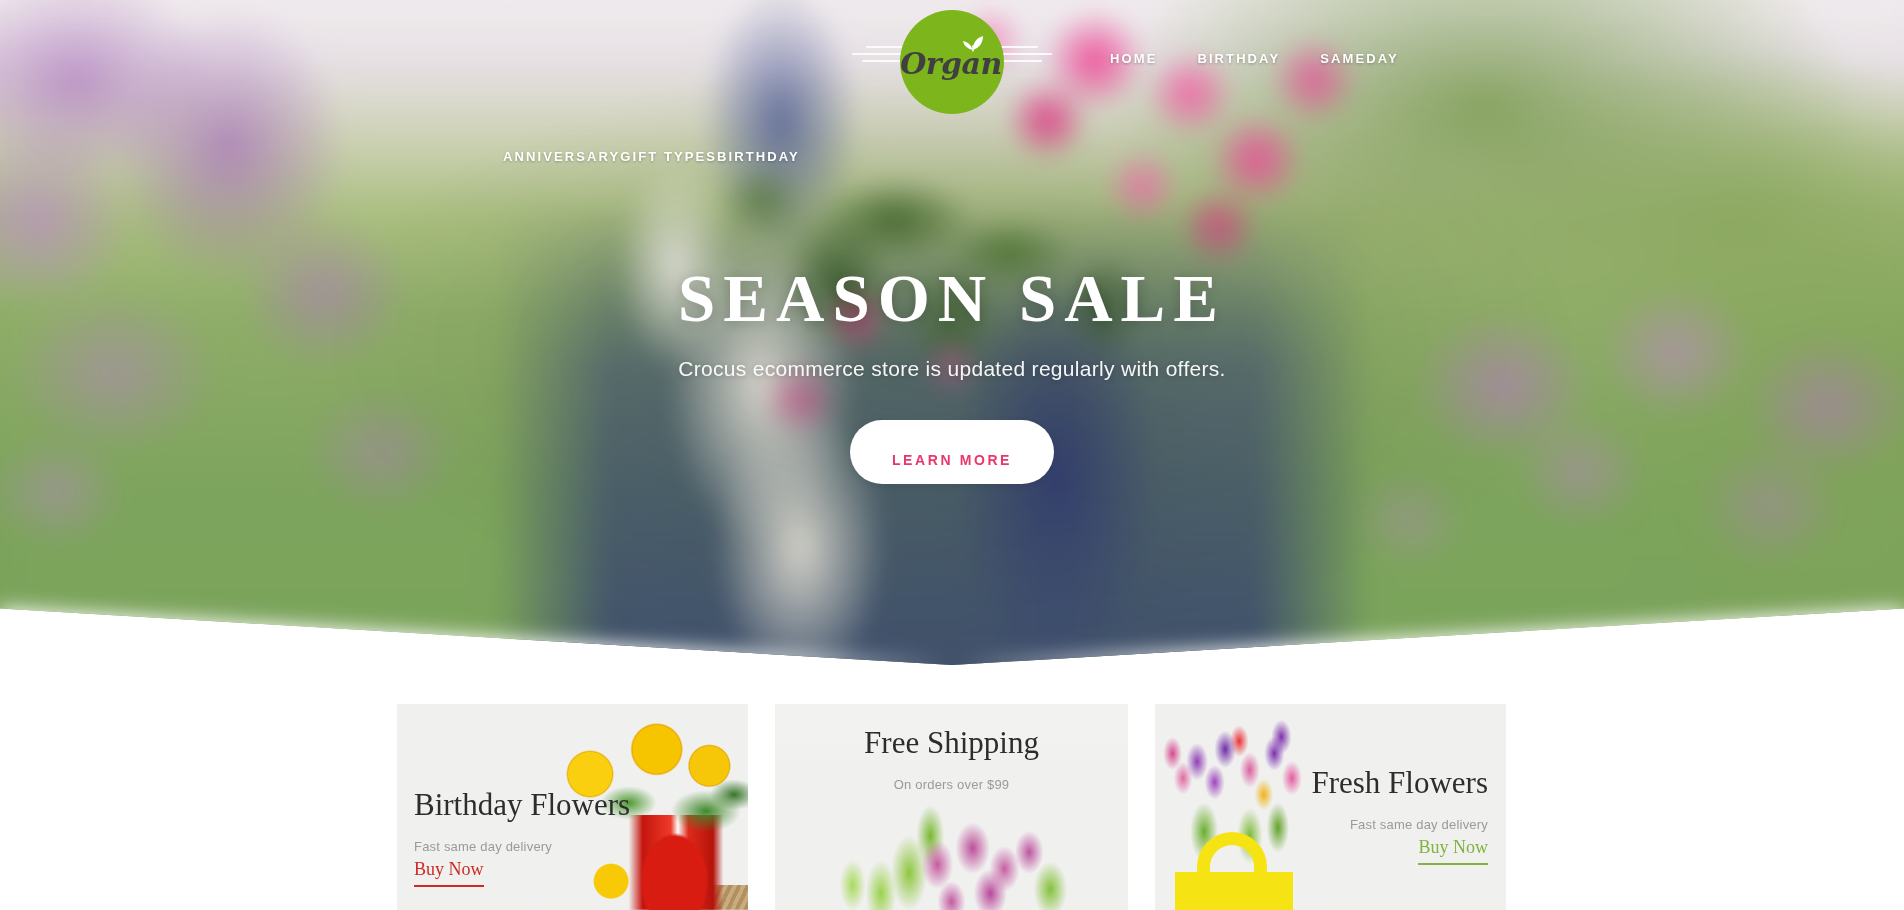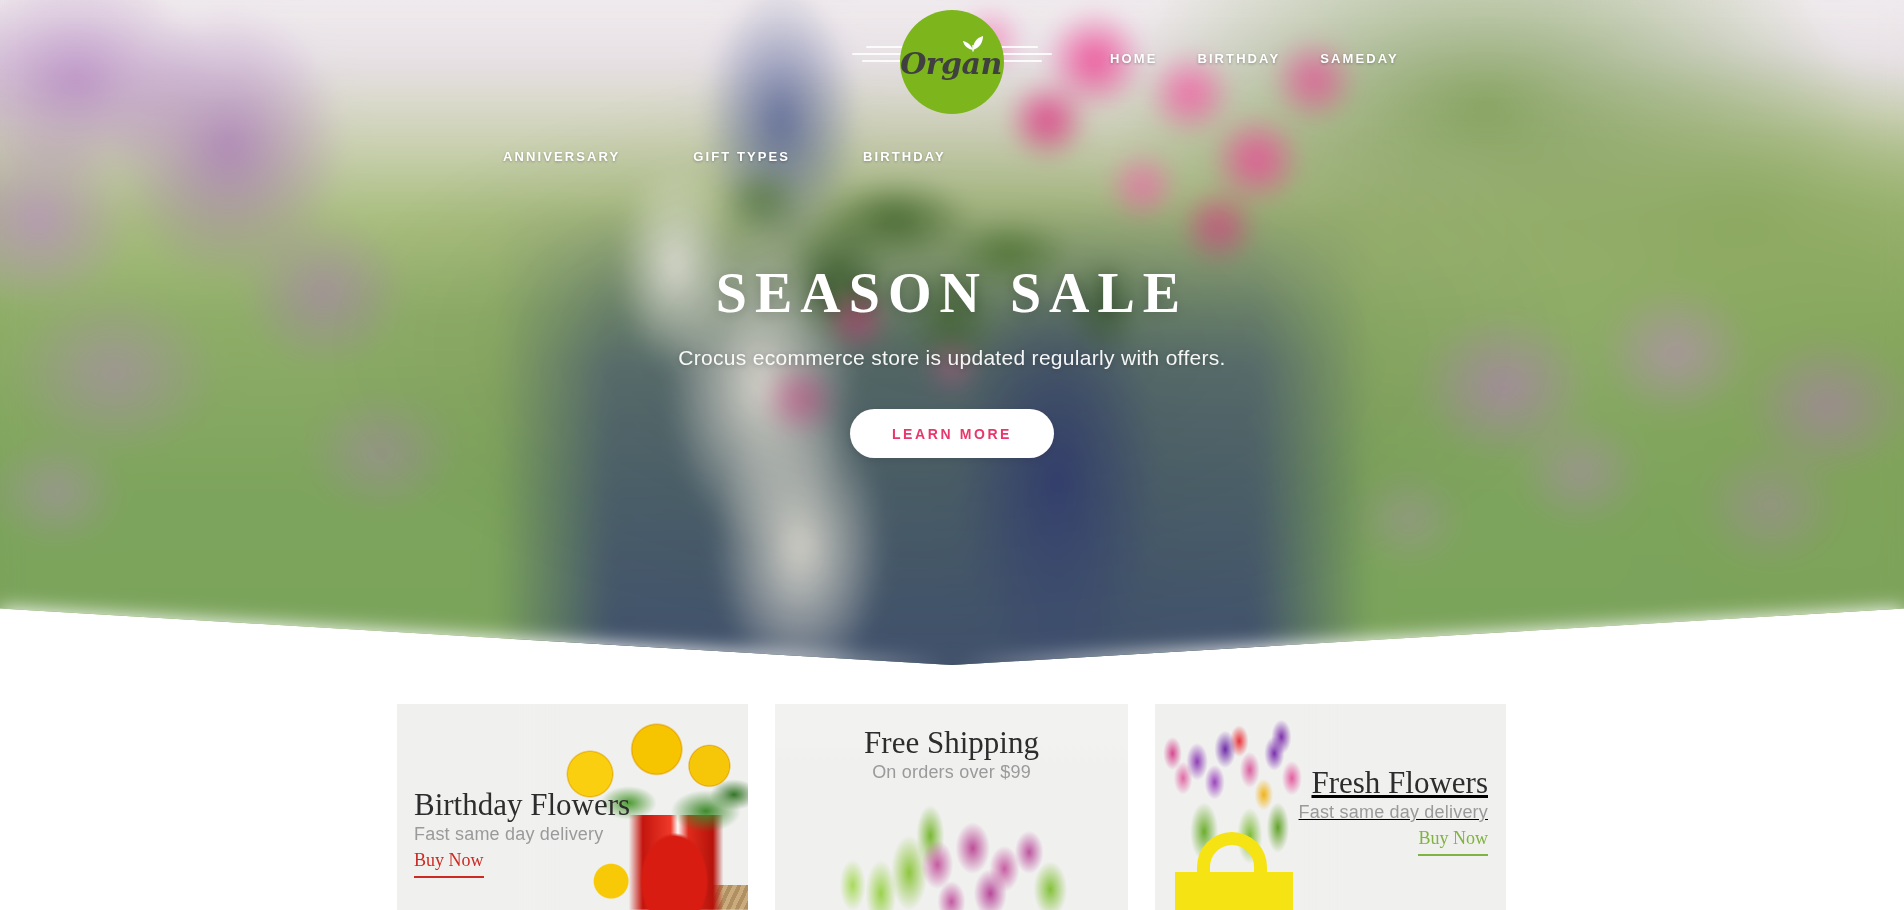--- a/index.html
+++ b/index.html
@@ -135,80 +135,80 @@
   .rule { position:absolute; height:2px; background:rgba(255,255,255,.85); border-radius:1px; }
   .rule.l1 { left:866px;  top:2px;  width:48px; }
   .rule.l2 { left:852px;  top:9px;  width:62px; }
   .rule.l3 { left:862px;  top:16px; width:52px; }
   .rule.r1 { left:990px;  top:2px;  width:48px; }
   .rule.r2 { left:990px;  top:9px;  width:62px; }
   .rule.r3 { left:990px;  top:16px; width:52px; }
 
   .nav-row { position:absolute; width:100%; display:flex; }
   .nav-right { top:52px; left:0; justify-content:flex-start; padding-left:1110px; gap:40px; }
-  .nav-second { top:150px; left:0; justify-content:flex-start; padding-left:503px; gap:73px; }
+  .nav-second { top:150px; left:0; justify-content:flex-start; padding-left:503px; }
   .nav-link {
     font-family:"Liberation Sans", sans-serif;
     font-size:13px; font-weight:700; letter-spacing:2.1px;
     color:#ffffff; text-decoration:none; white-space:nowrap;
     text-shadow:0 1px 3px rgba(0,0,0,.30);
     cursor:pointer; line-height:1;
   }
 
   
   .hero-content {
     position:absolute; left:0; top:265px; width:100%; text-align:center; z-index:15;
   }
   .hero-title {
     font-family:"Liberation Serif", serif;
-    font-weight:700; font-size:56px; line-height:1;
+    font-weight:700; font-size:67px; line-height:1;
     letter-spacing:8px; color:#ffffff;
     text-shadow:0 2px 14px rgba(0,0,0,.22);
   }
   .hero-sub {
     margin-top:25px;
     font-family:"Liberation Sans", sans-serif;
     font-size:21px; font-weight:400; letter-spacing:.3px;
     color:rgba(255,255,255,.94);
     text-shadow:0 1px 7px rgba(0,0,0,.30);
   }
   .hero-btn {
     display:inline-block; margin-top:39px;
-    padding:17px 42px 16px; border:none; border-radius:40px;
+    padding:32px 42px 16px; border:none; border-radius:40px;
     background:#ffffff; color:#e8376c;
     font-family:"Liberation Sans", sans-serif;
     font-size:14px; font-weight:700; letter-spacing:2.6px;
     cursor:pointer;
     box-shadow:0 2px 10px rgba(0,0,0,.10);
   }
 
   
   .promos { position:absolute; left:0; top:704px; width:100%; height:206px; }
   .card {
     position:absolute; top:0; height:206px;
     background:#f0f0ef; overflow:hidden;
   }
   .card.c1 { left:397px; width:351px; }
   .card.c2 { left:775px; width:353px; }
   .card.c3 { left:1155px; width:351px; }
 
   .card-text { position:absolute; z-index:3; }
   .c1 .card-text { left:17px; top:84px; text-align:left; }
   .c2 .card-text { left:0; top:22px; width:100%; text-align:center; }
-  .c3 .card-text { right:18px; top:62px; text-align:right;text-decoration:underline; }
+  .c3 .card-text { right:18px; top:62px; text-align:right; }
 
   .card-title {
     font-family:"Liberation Serif", serif;
     font-weight:400; font-size:31px; color:#2d2d2d; line-height:1.1;
     white-space:nowrap;
   }
   .card-sub {
-    margin-top:2px;
+    margin-top:17px;
     font-family:"Liberation Sans", sans-serif;
-    font-size:18px; color:#9a9a9a; letter-spacing:.2px;
+    font-size:13px; color:#9a9a9a; letter-spacing:.2px;
   }
   .card-cta {
     display:inline-block; margin-top:5px;
     font-family:"Liberation Serif", serif;
     font-size:18px; text-decoration:none; line-height:1.2;
     padding-bottom:4px; cursor:pointer;
   }
   .cta-red   { color:#cc2a22; border-bottom:2.5px solid #cc2a22; }
   .cta-green { color:#80b341; border-bottom:2.5px solid #80b341; }
 

